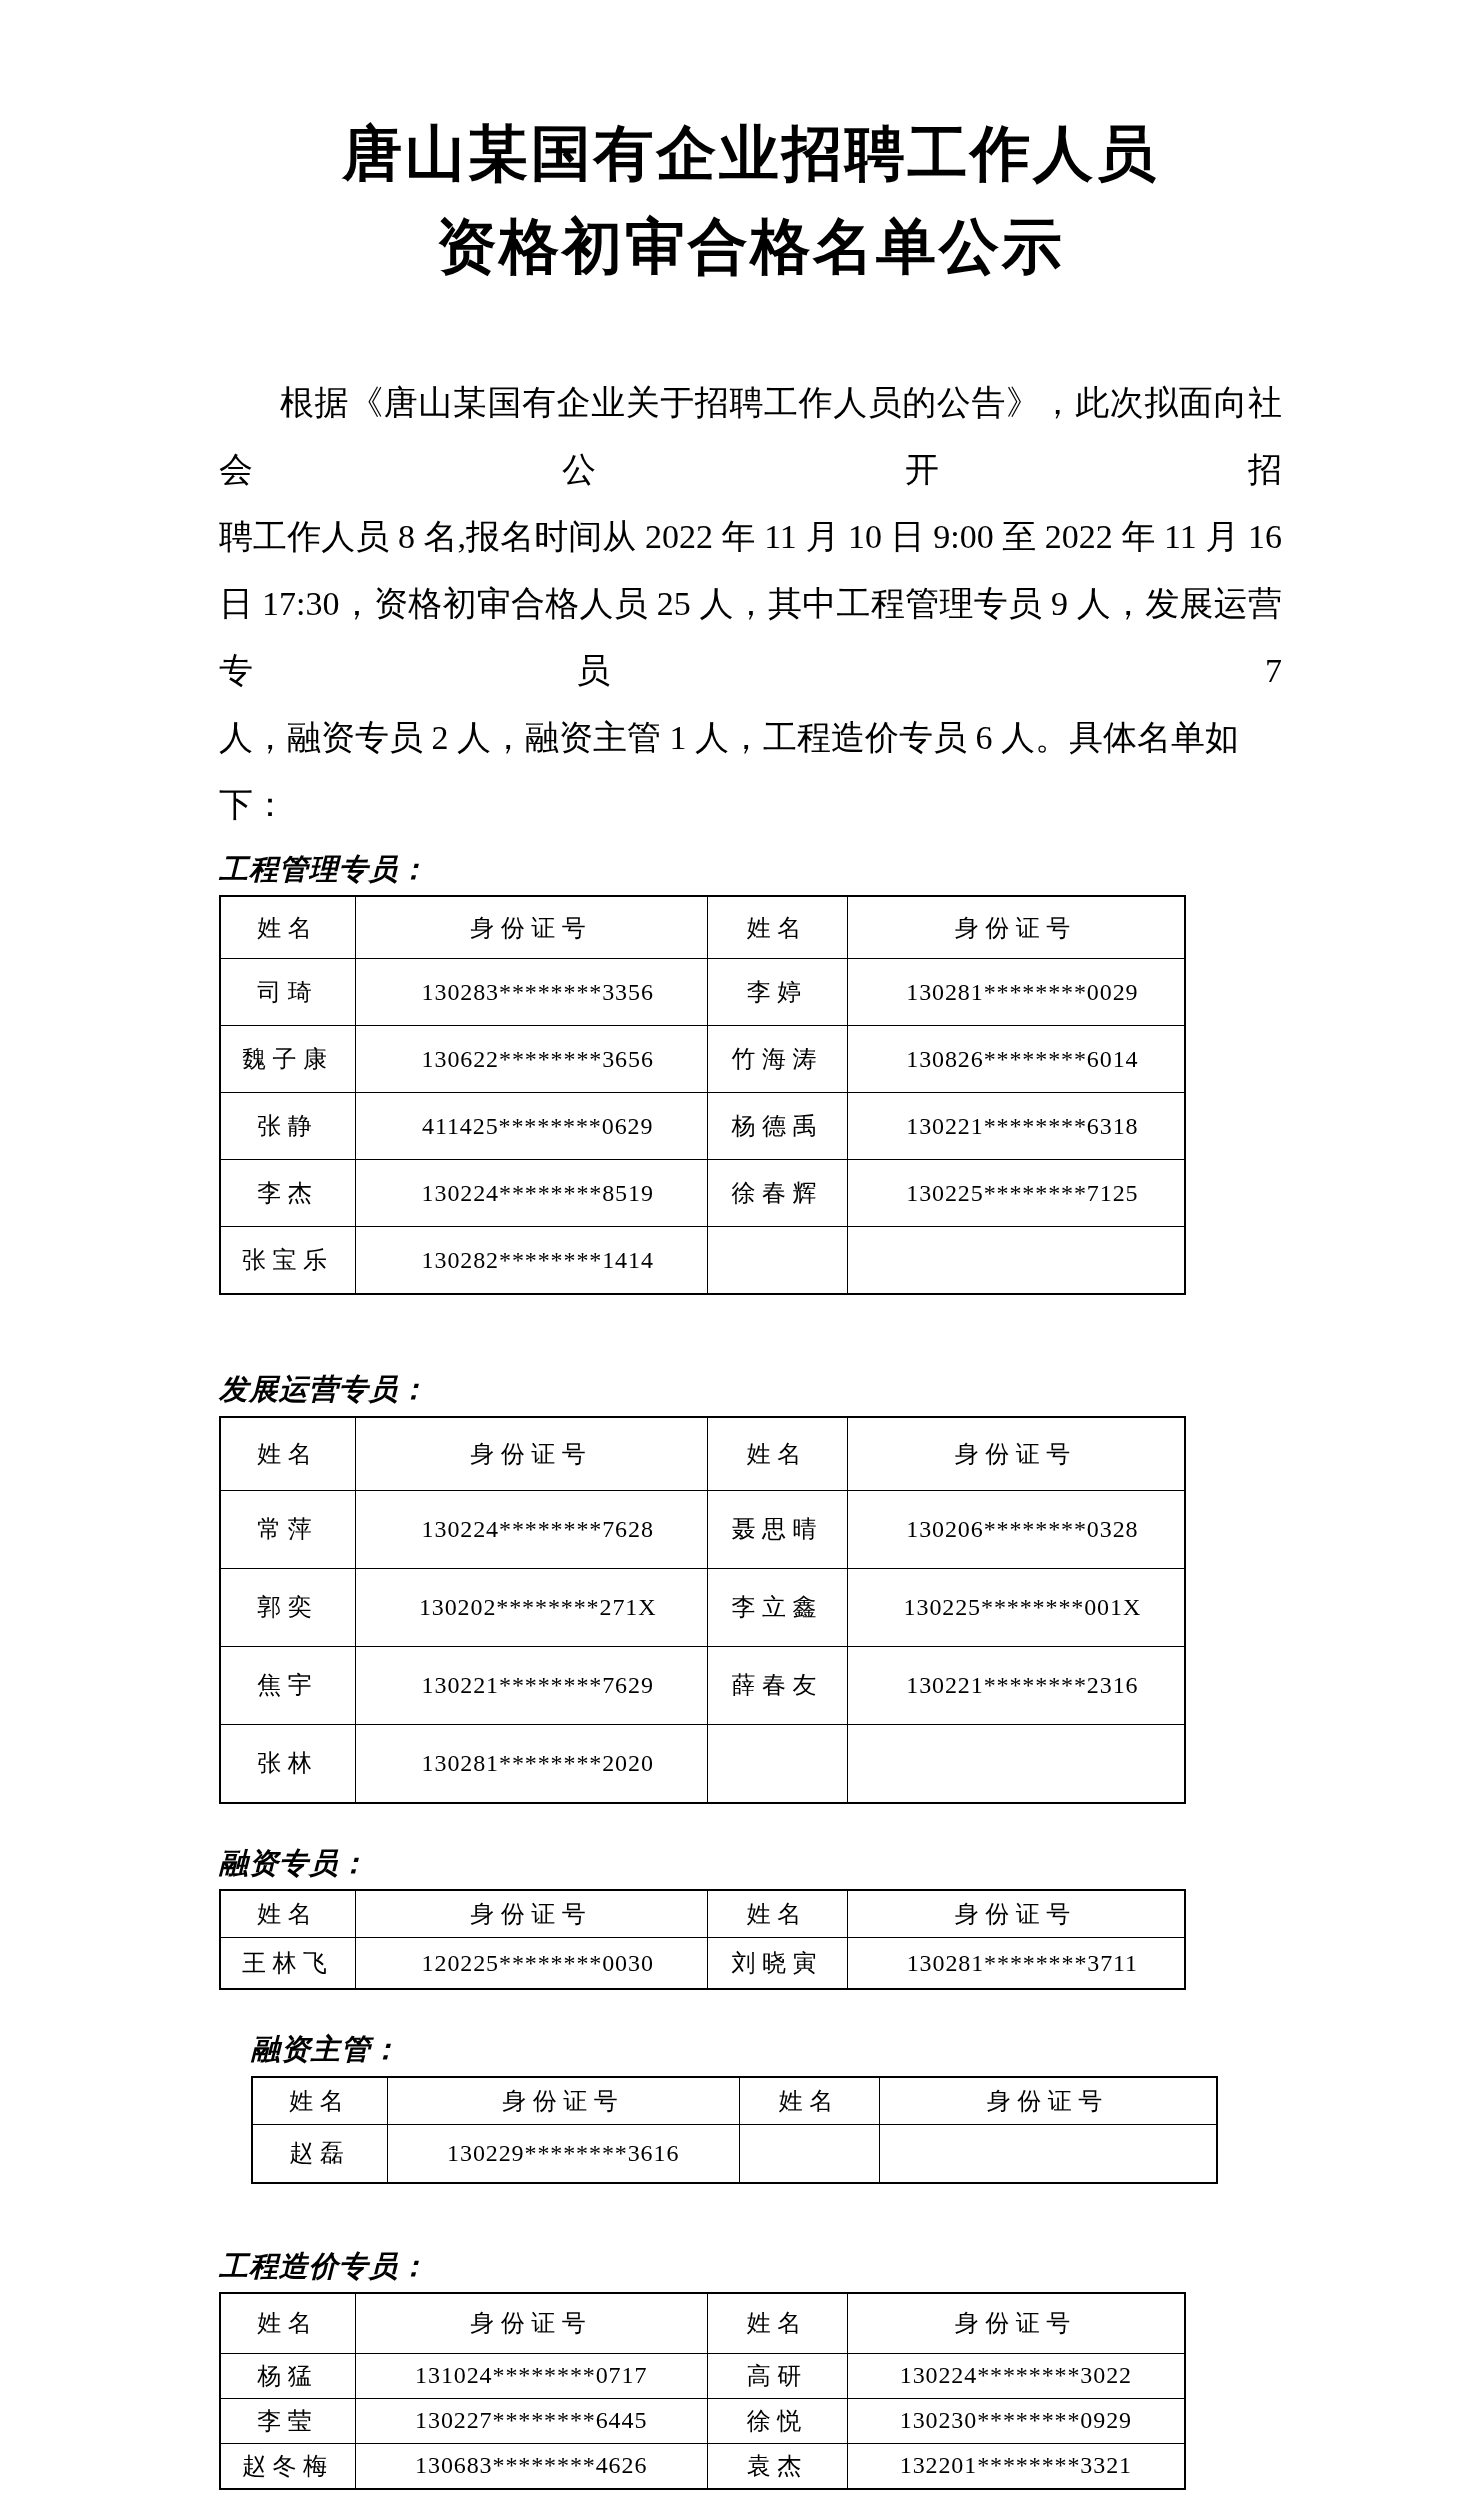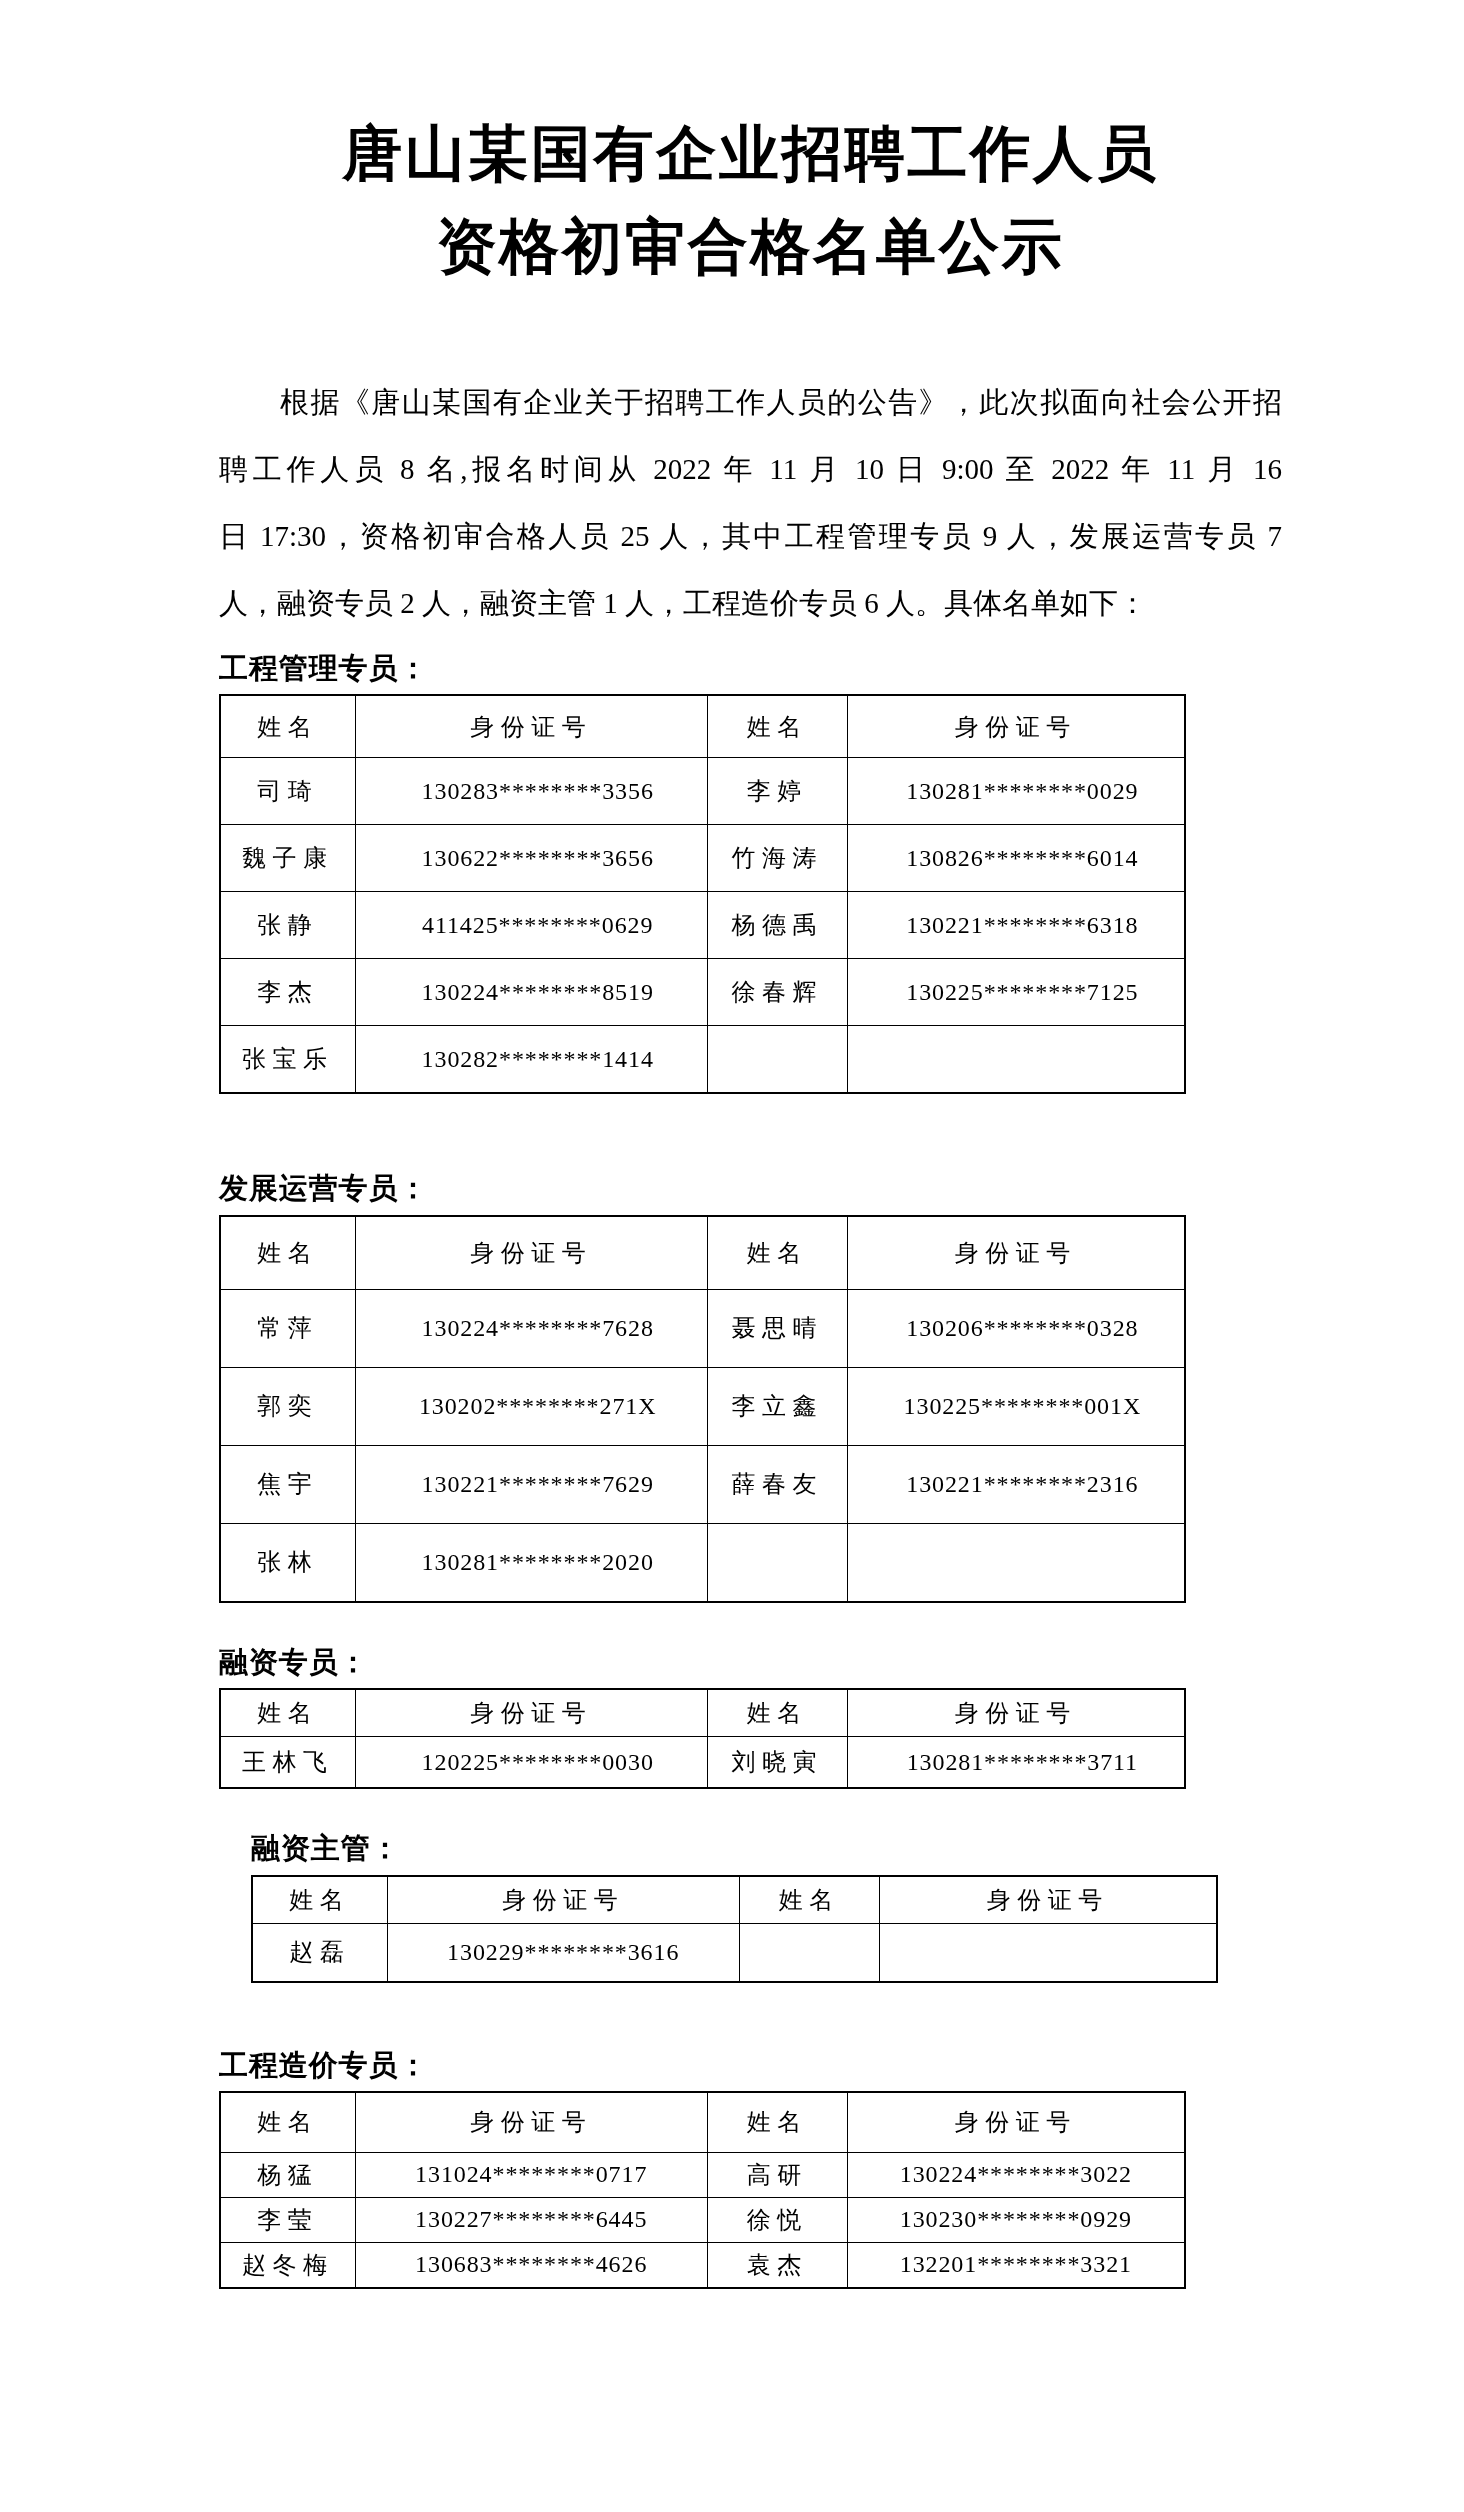--- a/index.html
+++ b/index.html
@@ -24,34 +24,35 @@
   .title-line {
     margin: 0;
     text-align: center;
     font-family: "Liberation Sans", "DejaVu Sans", sans-serif;
     font-weight: 900;
     font-size: 60px;
     line-height: 93px;
     letter-spacing: 2.8px;
   }
   
-  .paragraph { font-size: 29px; line-height: 67px; }
+  .paragraph { font-size: 34px; line-height: 67px; }
   .intro  { margin-top: 76px; }
   .footer { margin-top: 42px; }
   .p-line { white-space: normal; }
   .justify-full { text-align: justify; text-align-last: justify; }
   .indent { text-indent: 61px; }
   
   .section-heading {
     margin: 0 0 7.4px 0;
     font-family: "Liberation Sans", "DejaVu Sans", sans-serif;
     font-weight: 700;
     font-size: 29px;
     line-height: 37px;
     letter-spacing: 0.9px;
+    font-style: italic;
   }
   
   .roster-table {
     width: 967px;
     border-collapse: collapse;
     table-layout: fixed;
     border: 2.8px solid #000;
     font-size: 24px;
   }
   .roster-table th, .roster-table td {

